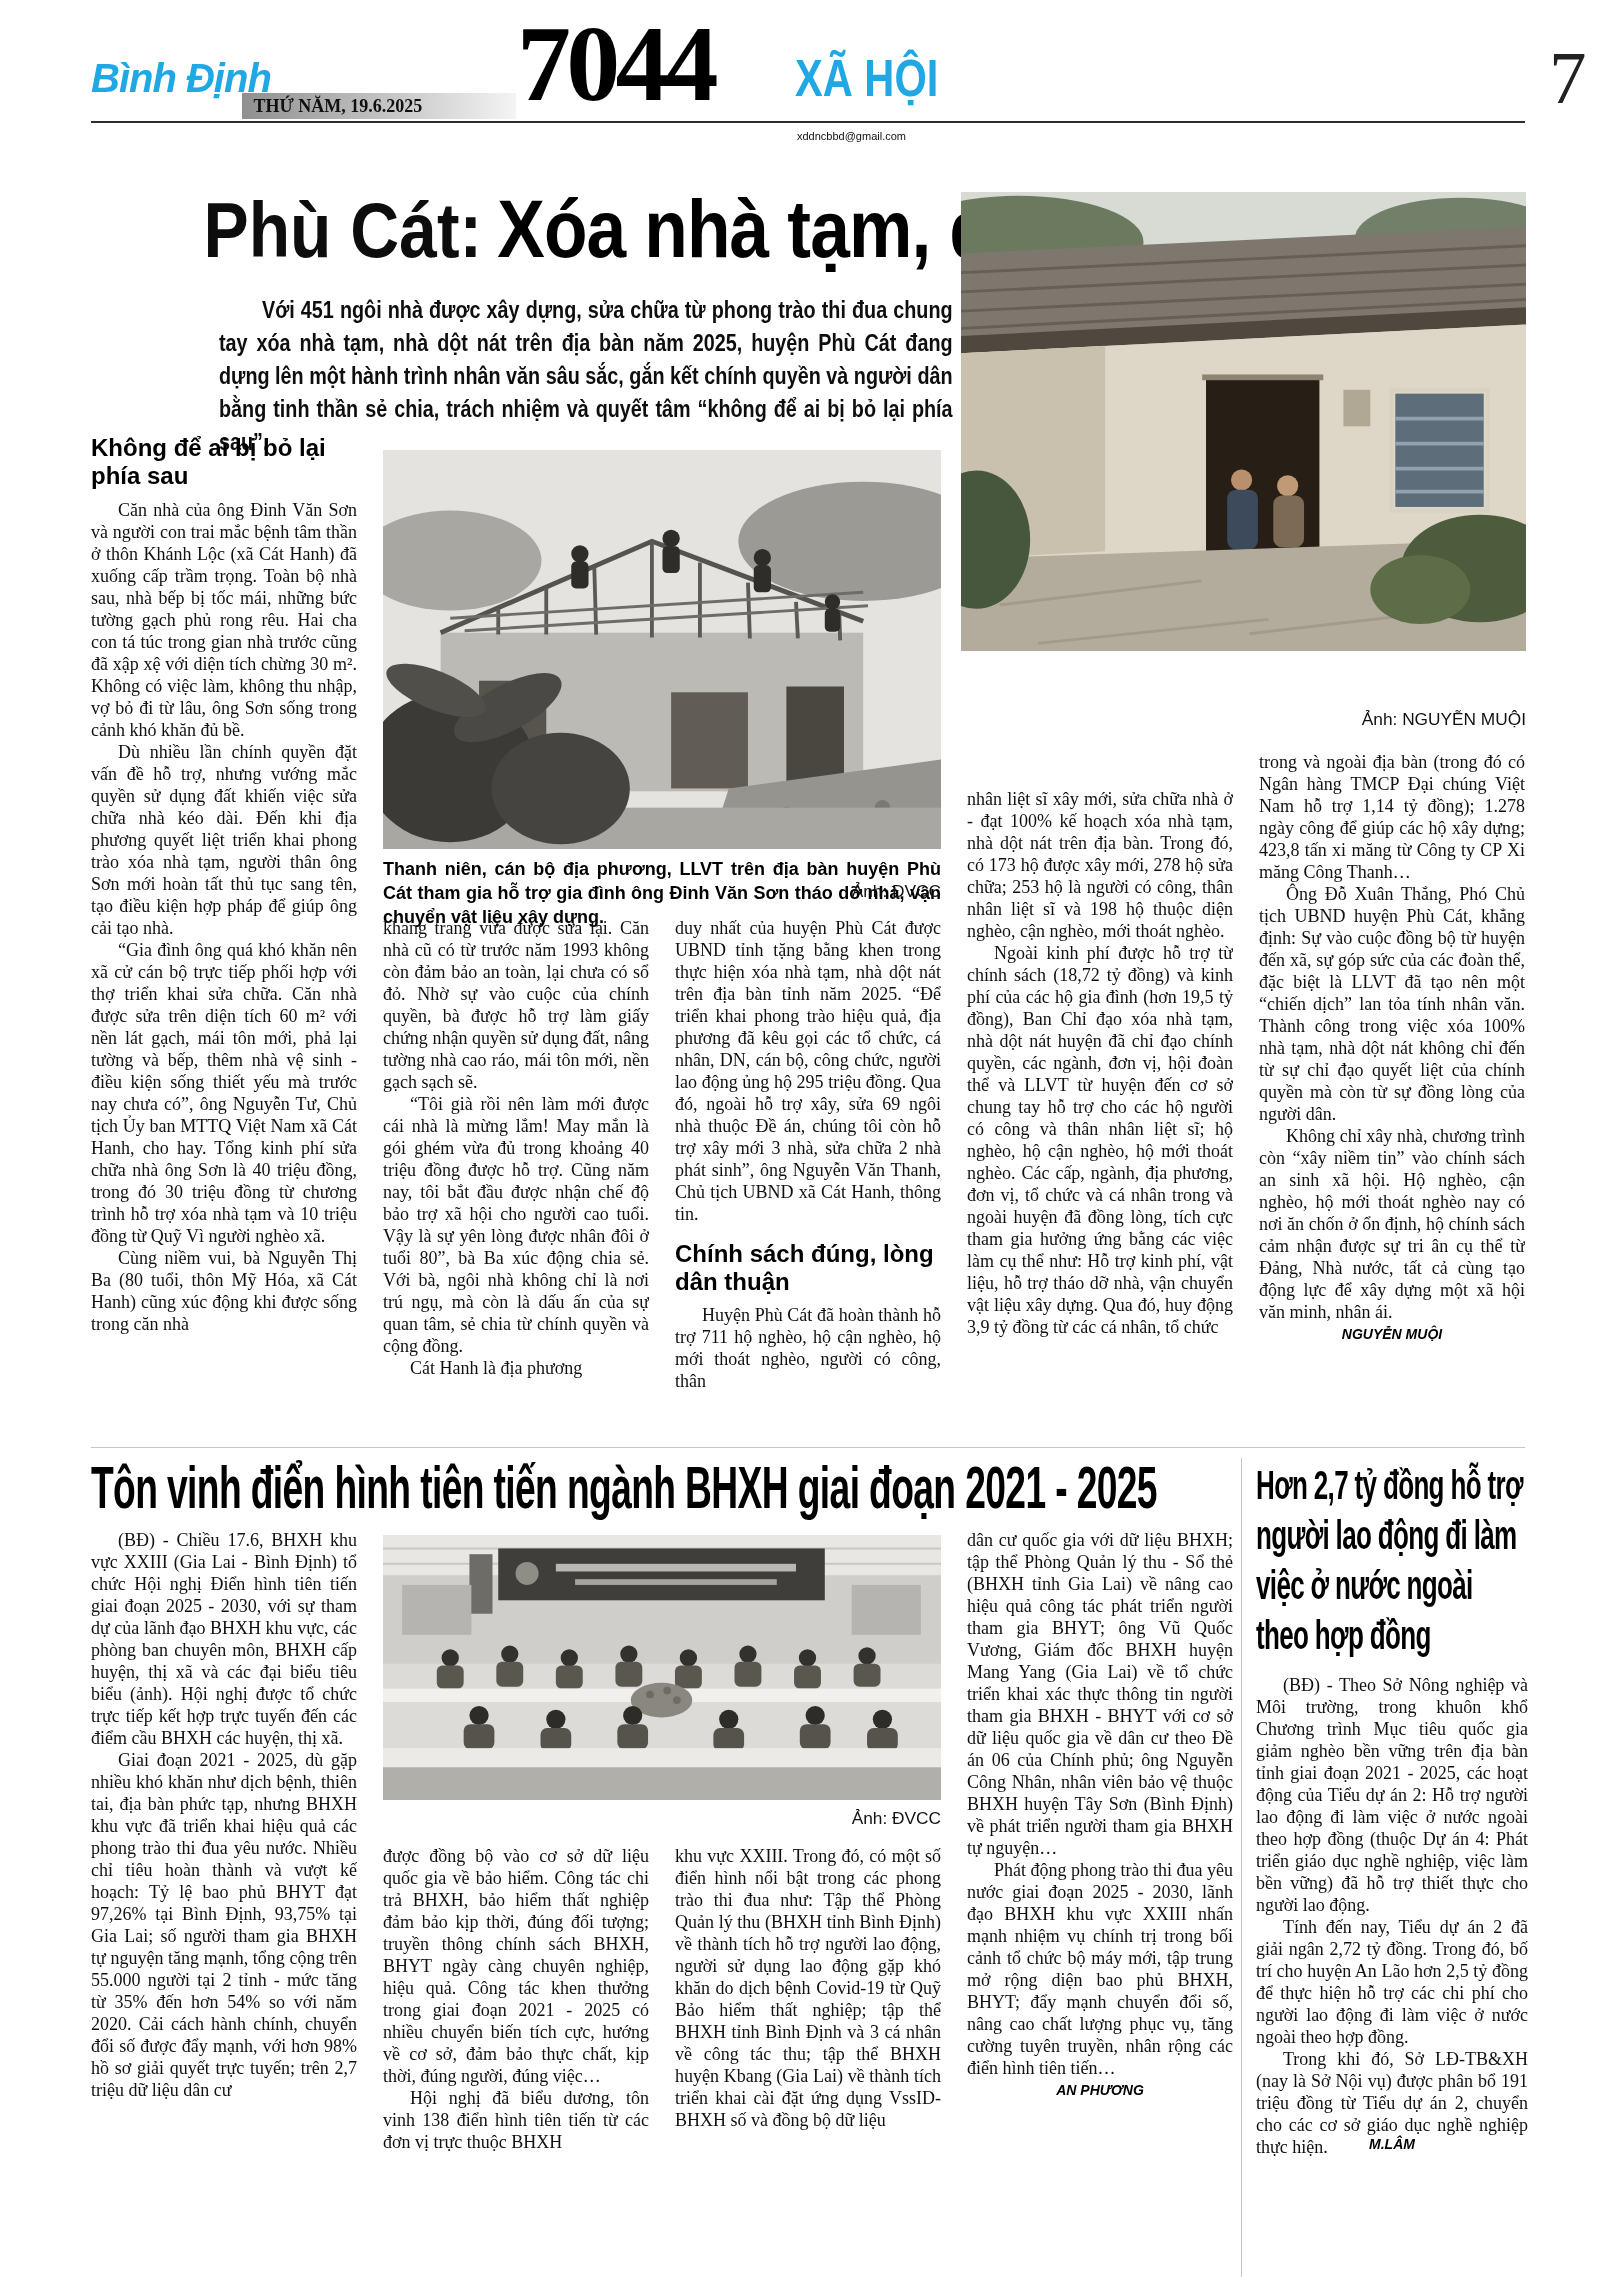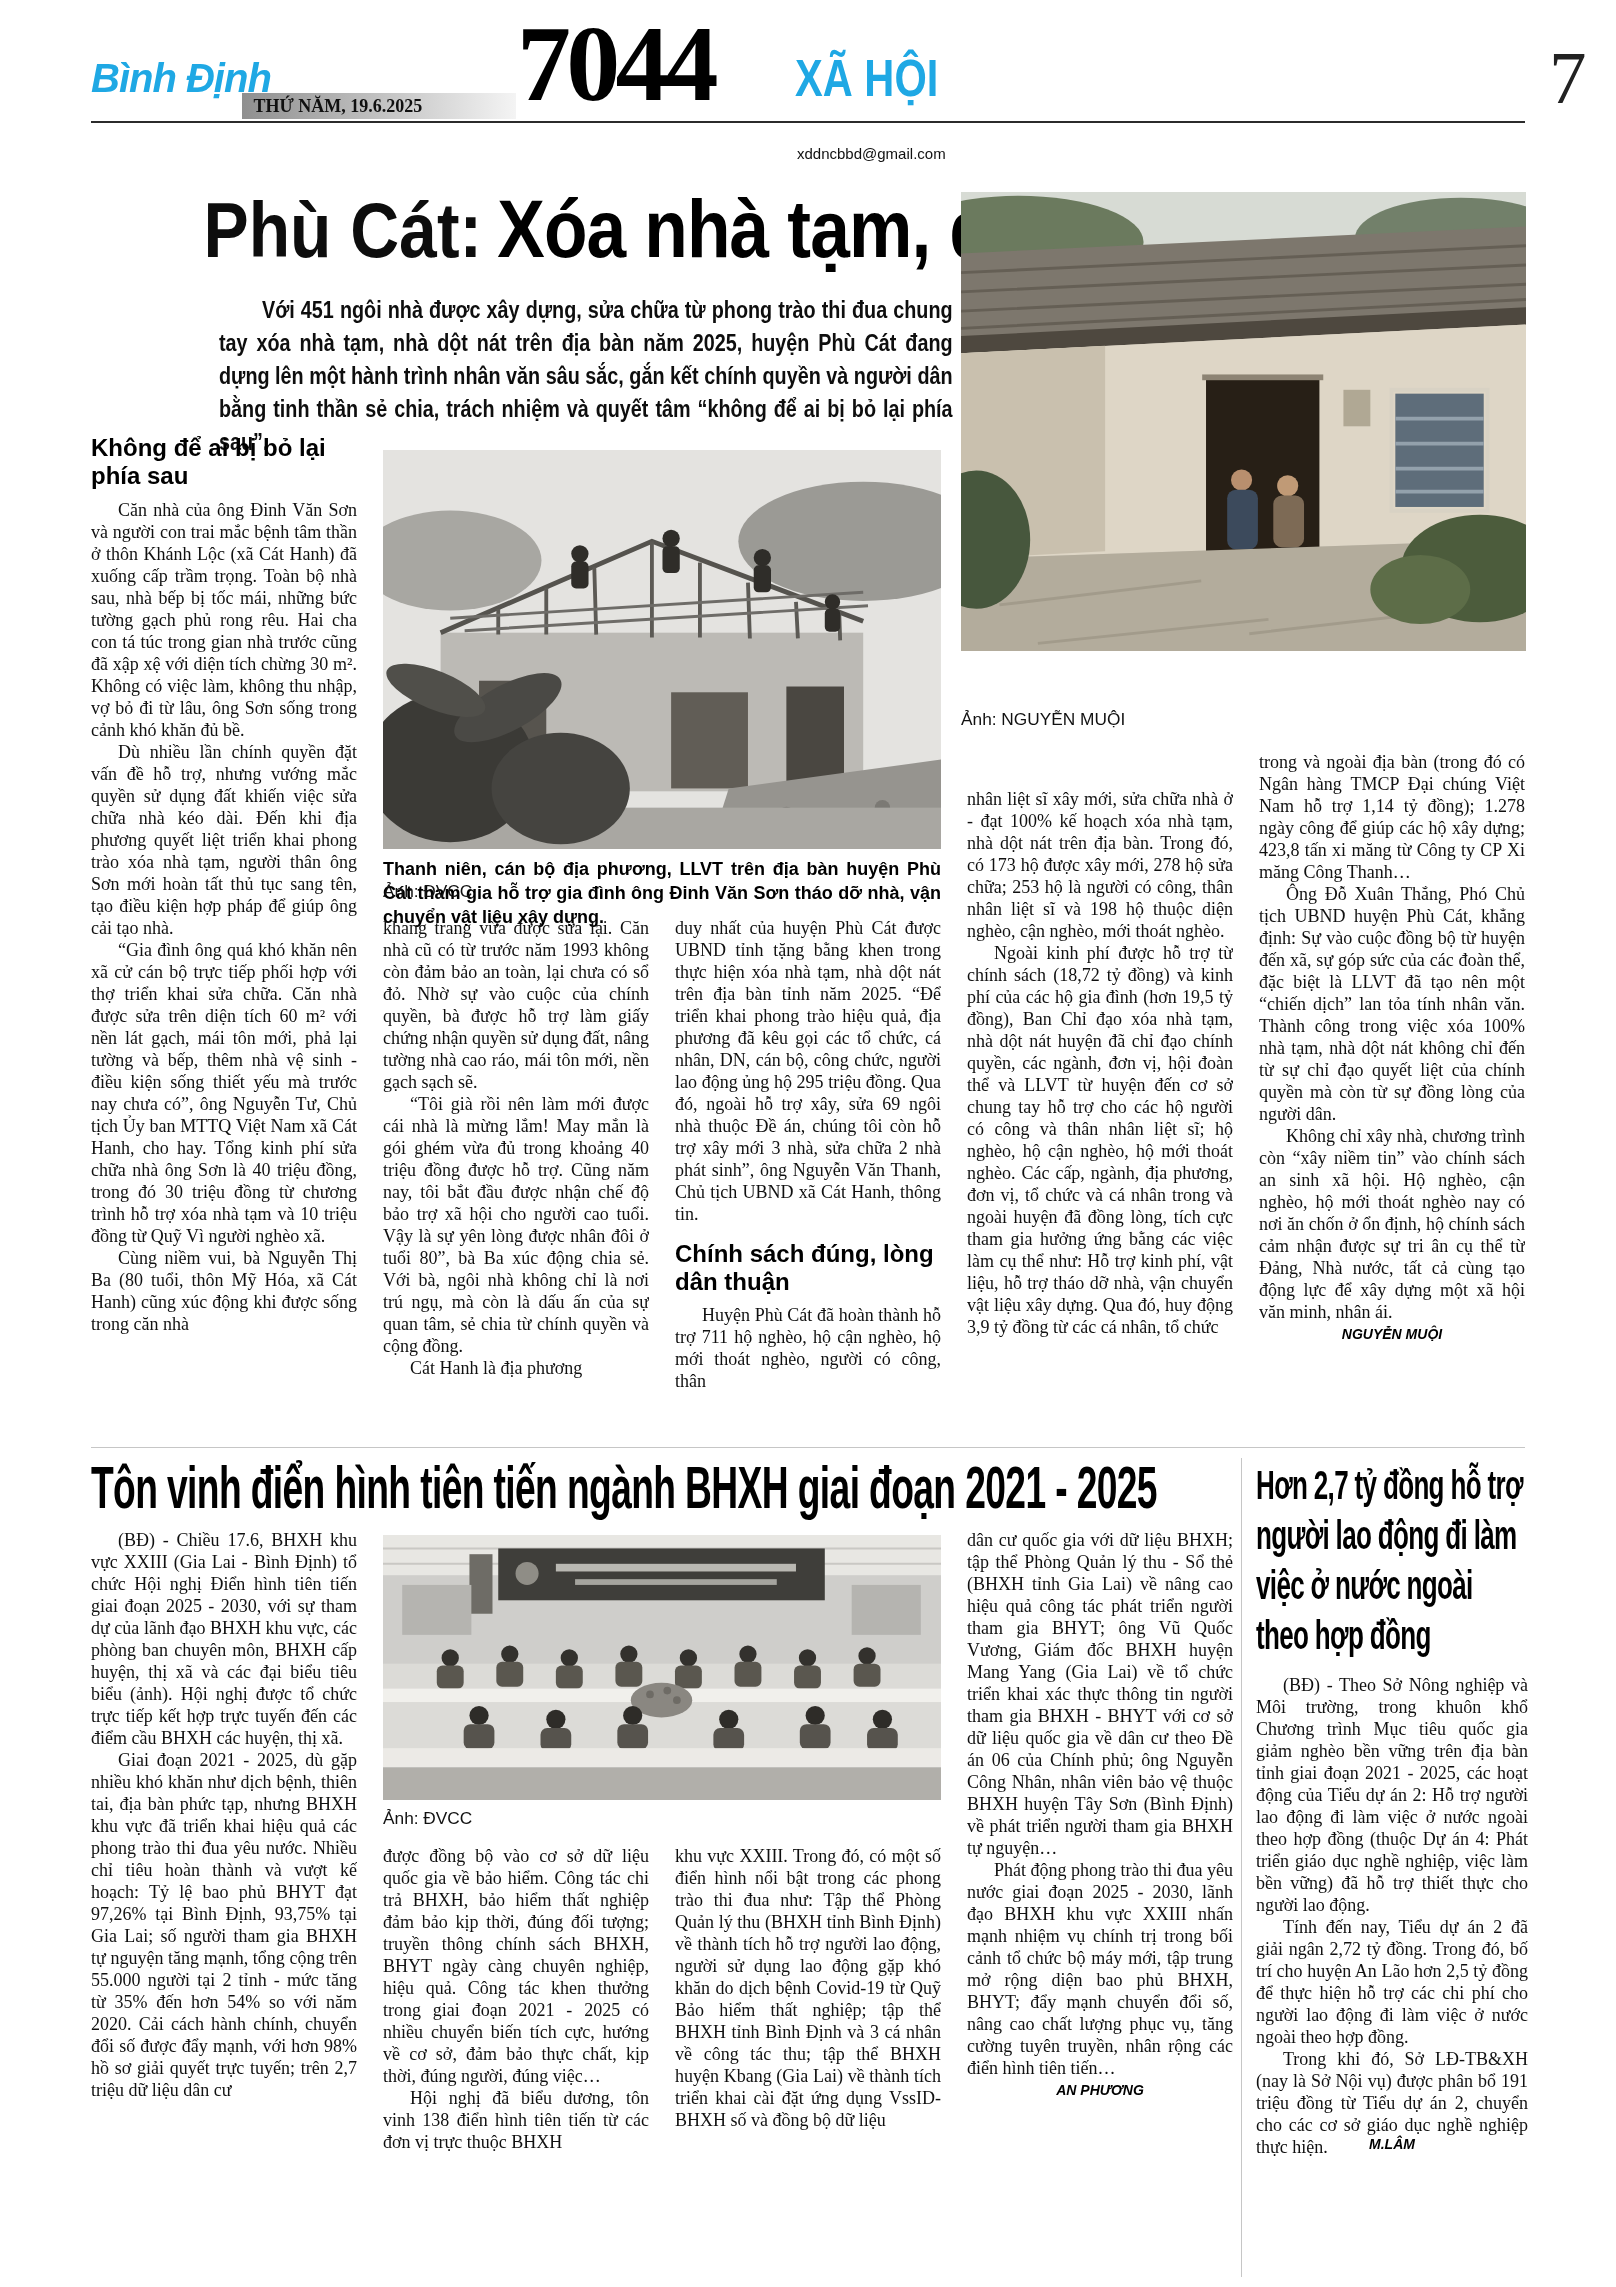--- a/index.html
+++ b/index.html
@@ -12,21 +12,21 @@
   .logo{left:91px;top:56px;font-family:"Liberation Sans",sans-serif;font-weight:700;font-style:italic;
         font-size:40px;color:#1fa8e4;letter-spacing:-1px;}
   .datebar{left:242px;top:93px;width:274px;height:26px;background:linear-gradient(90deg,#8f8f8f,#f4f4f4);
         display:flex;align-items:center;padding-left:11.5px;box-sizing:border-box;}
   .datebar span{font-family:"Liberation Serif",serif;font-weight:700;font-size:18px;color:#101010;}
   .issue{left:517px;top:1.9px;font-family:"Liberation Serif",serif;font-weight:700;font-size:108px;
         letter-spacing:-4.8px;color:#000;}
   .section{left:795px;top:48px;color:#1fa8e4;font-family:"Liberation Sans",sans-serif;font-weight:700;
         font-size:52px;}
   .section .sq{display:inline-block;transform:scaleX(.8);transform-origin:left top;white-space:nowrap;}
-  .email{left:797px;top:145px;font-family:"Liberation Sans",sans-serif;font-size:15px;color:#111;}
+  .email{left:797px;top:130px;font-family:"Liberation Sans",sans-serif;font-size:11px;color:#111;}
   .folio{left:1549px;top:35px;font-family:"Liberation Serif",serif;font-size:75px;font-weight:400;color:#222;}
   .rule-h{left:91px;top:121px;width:1434px;height:1.9px;background:#2b2b2b;}
 
   
   .mainhead{left:91px;top:183px;width:1434px;text-align:center;font-family:"Liberation Sans",sans-serif;
         line-height:92px;white-space:nowrap;}
   .mainhead .sq{display:inline-block;transform:scaleX(.88);transform-origin:center top;}
   .mainhead .kicker{font-weight:700;font-size:77px;color:#0d0d0d;margin-right:17.3px;}
   .mainhead .title{font-weight:700;font-size:81px;color:#000;letter-spacing:-1px;}
 
@@ -45,21 +45,21 @@
   .subhead.mid{margin:15.4px 0 7.7px 0;}
   .byline{font-family:"Liberation Sans",sans-serif;font-weight:700;font-size:14px;text-align:center;
         color:#000;margin-top:2.9px;font-style:italic;}
   .byline.inline{margin-top:-22px;}
 
   
   .photo{position:absolute;background:#ddd;overflow:hidden;}
   .photo svg{display:block;width:100%;height:100%;}
   .cap{position:absolute;font-family:"Liberation Sans",sans-serif;font-weight:700;font-size:18px;
         line-height:24px;text-align:justify;color:#000;}
-  .credit{font-family:"Liberation Sans",sans-serif;font-weight:400;font-size:17.3px;text-align:left;
+  .credit{font-family:"Liberation Sans",sans-serif;font-weight:400;font-size:17.3px;text-align:right;
         color:#111;margin-top:-24px;}
   .credit.own{margin-top:0;}
 
   
   .rule-h2{left:91px;top:1447px;width:1434px;height:1px;background:#c6c6c6;}
   .rule-v{left:1241px;top:1458px;width:1px;height:819px;background:#c6c6c6;}
 
   
   .bhxhhead{left:91px;top:1456px;width:1141px;font-family:"Liberation Sans",sans-serif;font-weight:700;
         font-size:60px;line-height:63px;white-space:nowrap;color:#000;}

